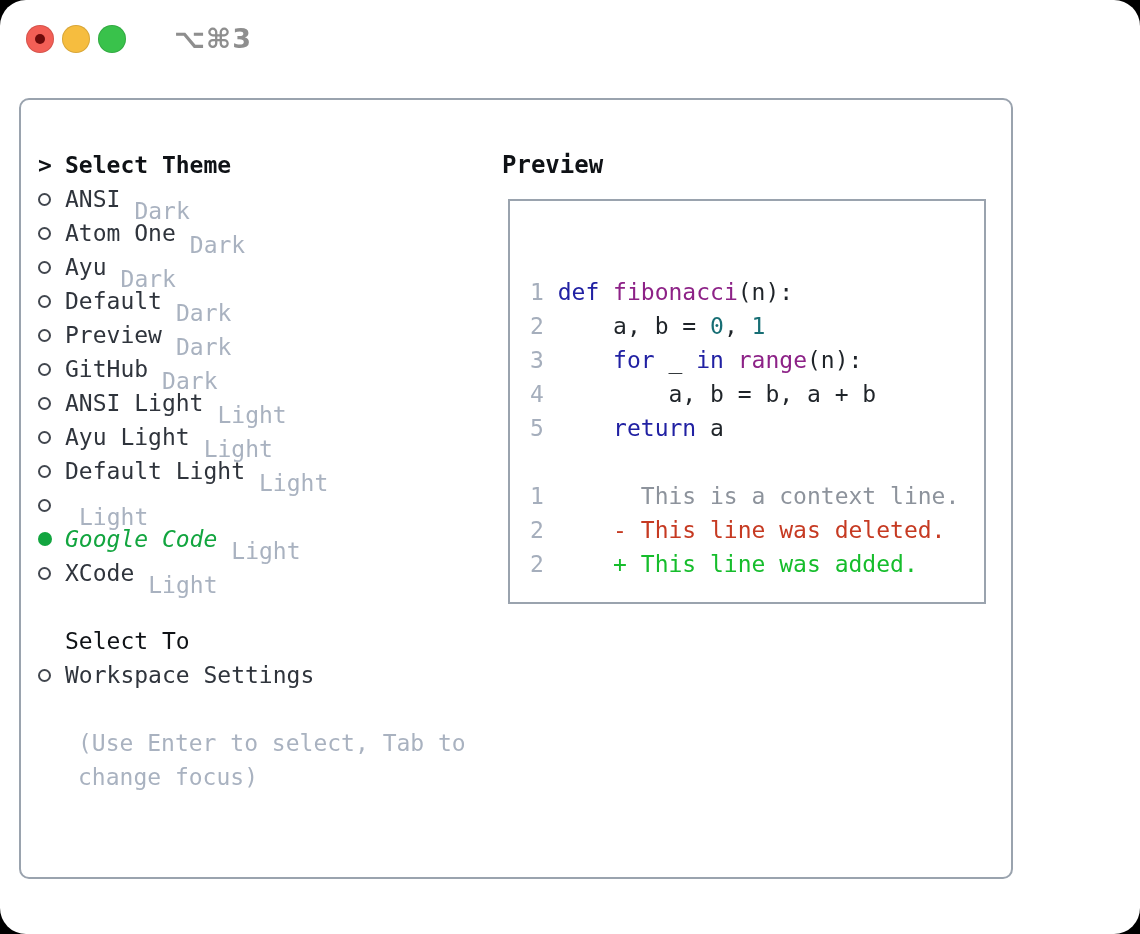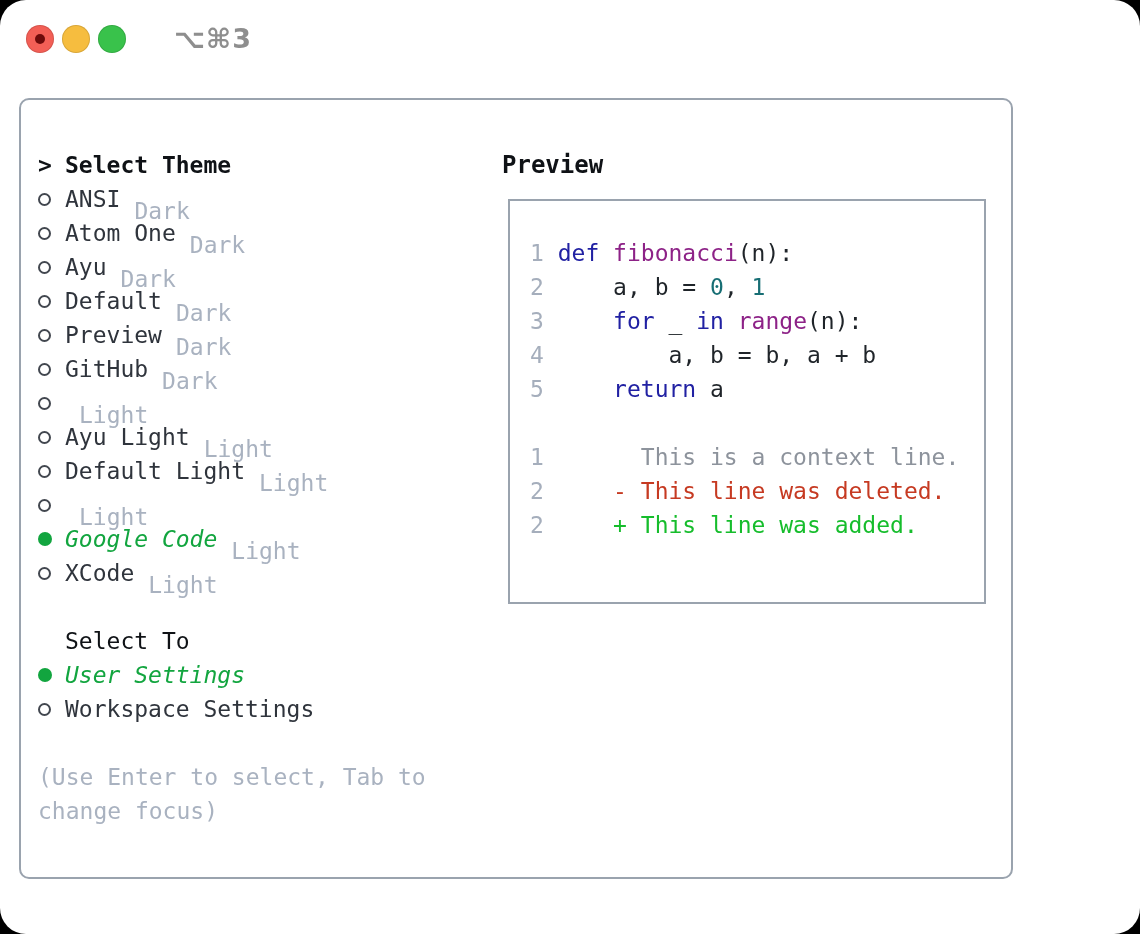--- a/index.html
+++ b/index.html
@@ -26,27 +26,27 @@
   .marker{width:27px;display:flex;align-items:center;flex:none;}
   .prompt{font-weight:bold;color:var(--header-ink);}
   .ring{width:13px;height:13px;box-sizing:border-box;border:2px solid var(--ring-ink);border-radius:50%;}
   .dot-sel{width:14px;height:14px;background:var(--accent-green);border-radius:50%;}
   .title{font-weight:bold;color:var(--header-ink);}
   .label{color:var(--label-ink);text-align:right;}
   .label.accent{color:var(--accent-green);font-style:italic;}
   .tag{color:var(--muted);margin-left:14px;margin-top:23px;}
   .apply-header{margin-top:34px;color:var(--header-ink);}
   .apply-header .label{color:var(--header-ink);}
-  .hint{margin-top:34px;color:var(--muted);width:420px;white-space:normal;}
+  .hint{margin-top:34px;color:var(--muted);width:420px;white-space:normal;margin-left:40px;}
   
   .preview-title{position:absolute;left:481px;top:48px;font-size:24px;line-height:34px;
                  font-weight:bold;color:var(--header-ink);}
   .preview-box{position:absolute;left:487px;top:99px;width:478px;height:405px;
                box-sizing:border-box;border:2px solid var(--panel-border);background:#fff;overflow:hidden;}
-  .code{margin:0;padding:35px 0 0 20px;font-size:23px;line-height:34px;
+  .code{margin:0;padding:74px 0 0 20px;font-size:23px;line-height:34px;
         font-family:"DejaVu Sans Mono","Liberation Mono",monospace;}
   .code-line{white-space:pre;height:34px;}
   .tok.num{color:var(--line-number);}
   .tok.kwd{color:var(--keyword);}
   .tok.fun{color:var(--function);}
   .tok.lit{color:var(--literal);}
   .tok.pln{color:var(--plain);}
   .tok.ctx{color:var(--context);}
   .tok.del{color:var(--deleted);}
   .tok.add{color:var(--added);}
@@ -75,35 +75,34 @@
         <span class="title">Select Theme</span>
       </div>
 
       <div id="theme-list">
           <div class="row"><span class="marker"><span class="ring"></span></span><span class="label">ANSI</span><span class="tag">Dark</span></div>
           <div class="row"><span class="marker"><span class="ring"></span></span><span class="label">Atom One</span><span class="tag">Dark</span></div>
           <div class="row"><span class="marker"><span class="ring"></span></span><span class="label">Ayu</span><span class="tag">Dark</span></div>
           <div class="row"><span class="marker"><span class="ring"></span></span><span class="label">Default</span><span class="tag">Dark</span></div>
           <div class="row"><span class="marker"><span class="ring"></span></span><span class="label">Preview</span><span class="tag">Dark</span></div>
           <div class="row"><span class="marker"><span class="ring"></span></span><span class="label">GitHub</span><span class="tag">Dark</span></div>
-          <div class="row"><span class="marker"><span class="ring"></span></span><span class="tag">Light</span></div>
+          <div class="row"><span class="marker"><span class="ring"></span></span><span class="label">ANSI Light</span><span class="tag">Light</span></div>
           <div class="row"><span class="marker"><span class="ring"></span></span><span class="label">Ayu Light</span><span class="tag">Light</span></div>
           <div class="row"><span class="marker"><span class="ring"></span></span><span class="label">Default Light</span><span class="tag">Light</span></div>
           <div class="row"><span class="marker"><span class="ring"></span></span><span class="tag">Light</span></div>
           <div class="row"><span class="marker"><span class="dot-sel"></span></span><span class="label accent">Google Code</span><span class="tag">Light</span></div>
           <div class="row"><span class="marker"><span class="ring"></span></span><span class="label">XCode</span><span class="tag">Light</span></div>
         </div>
 
       <div class="row apply-header">
         <span class="marker"></span>
         <span class="label">Select To</span>
       </div>
 
       <div id="apply-list">
-          <div class="row"><span class="marker"><span class="dot-sel"></span></span><span class="label accent">User Settings</span></div>
           <div class="row"><span class="marker"><span class="ring"></span></span><span class="label">Workspace Settings</span></div>
         </div>
 
       <div class="hint">(Use Enter to select, Tab to change focus)</div>
     </div>
 
     <div class="preview-title">Preview</div>
 
     <div class="preview-box">
       <pre class="code" id="code"><div class="code-line"><span class="tok num">1 </span><span class="tok kwd">def</span><span class="tok pln"> </span><span class="tok fun">fibonacci</span><span class="tok pln">(n):</span></div><div class="code-line"><span class="tok num">2 </span><span class="tok pln">    a, b = </span><span class="tok lit">0</span><span class="tok pln">, </span><span class="tok lit">1</span></div><div class="code-line"><span class="tok num">3 </span><span class="tok pln">    </span><span class="tok kwd">for</span><span class="tok pln"> _ </span><span class="tok kwd">in</span><span class="tok pln"> </span><span class="tok fun">range</span><span class="tok pln">(n):</span></div><div class="code-line"><span class="tok num">4 </span><span class="tok pln">        a, b = b, a + b</span></div><div class="code-line"><span class="tok num">5 </span><span class="tok pln">    </span><span class="tok kwd">return</span><span class="tok pln"> a</span></div><div class="code-line"><span class="tok num">  </span></div><div class="code-line"><span class="tok num">1 </span><span class="tok ctx">      This is a context line.</span></div><div class="code-line"><span class="tok num">2 </span><span class="tok del">    - This line was deleted.</span></div><div class="code-line"><span class="tok num">2 </span><span class="tok add">    + This line was added.</span></div></pre>

